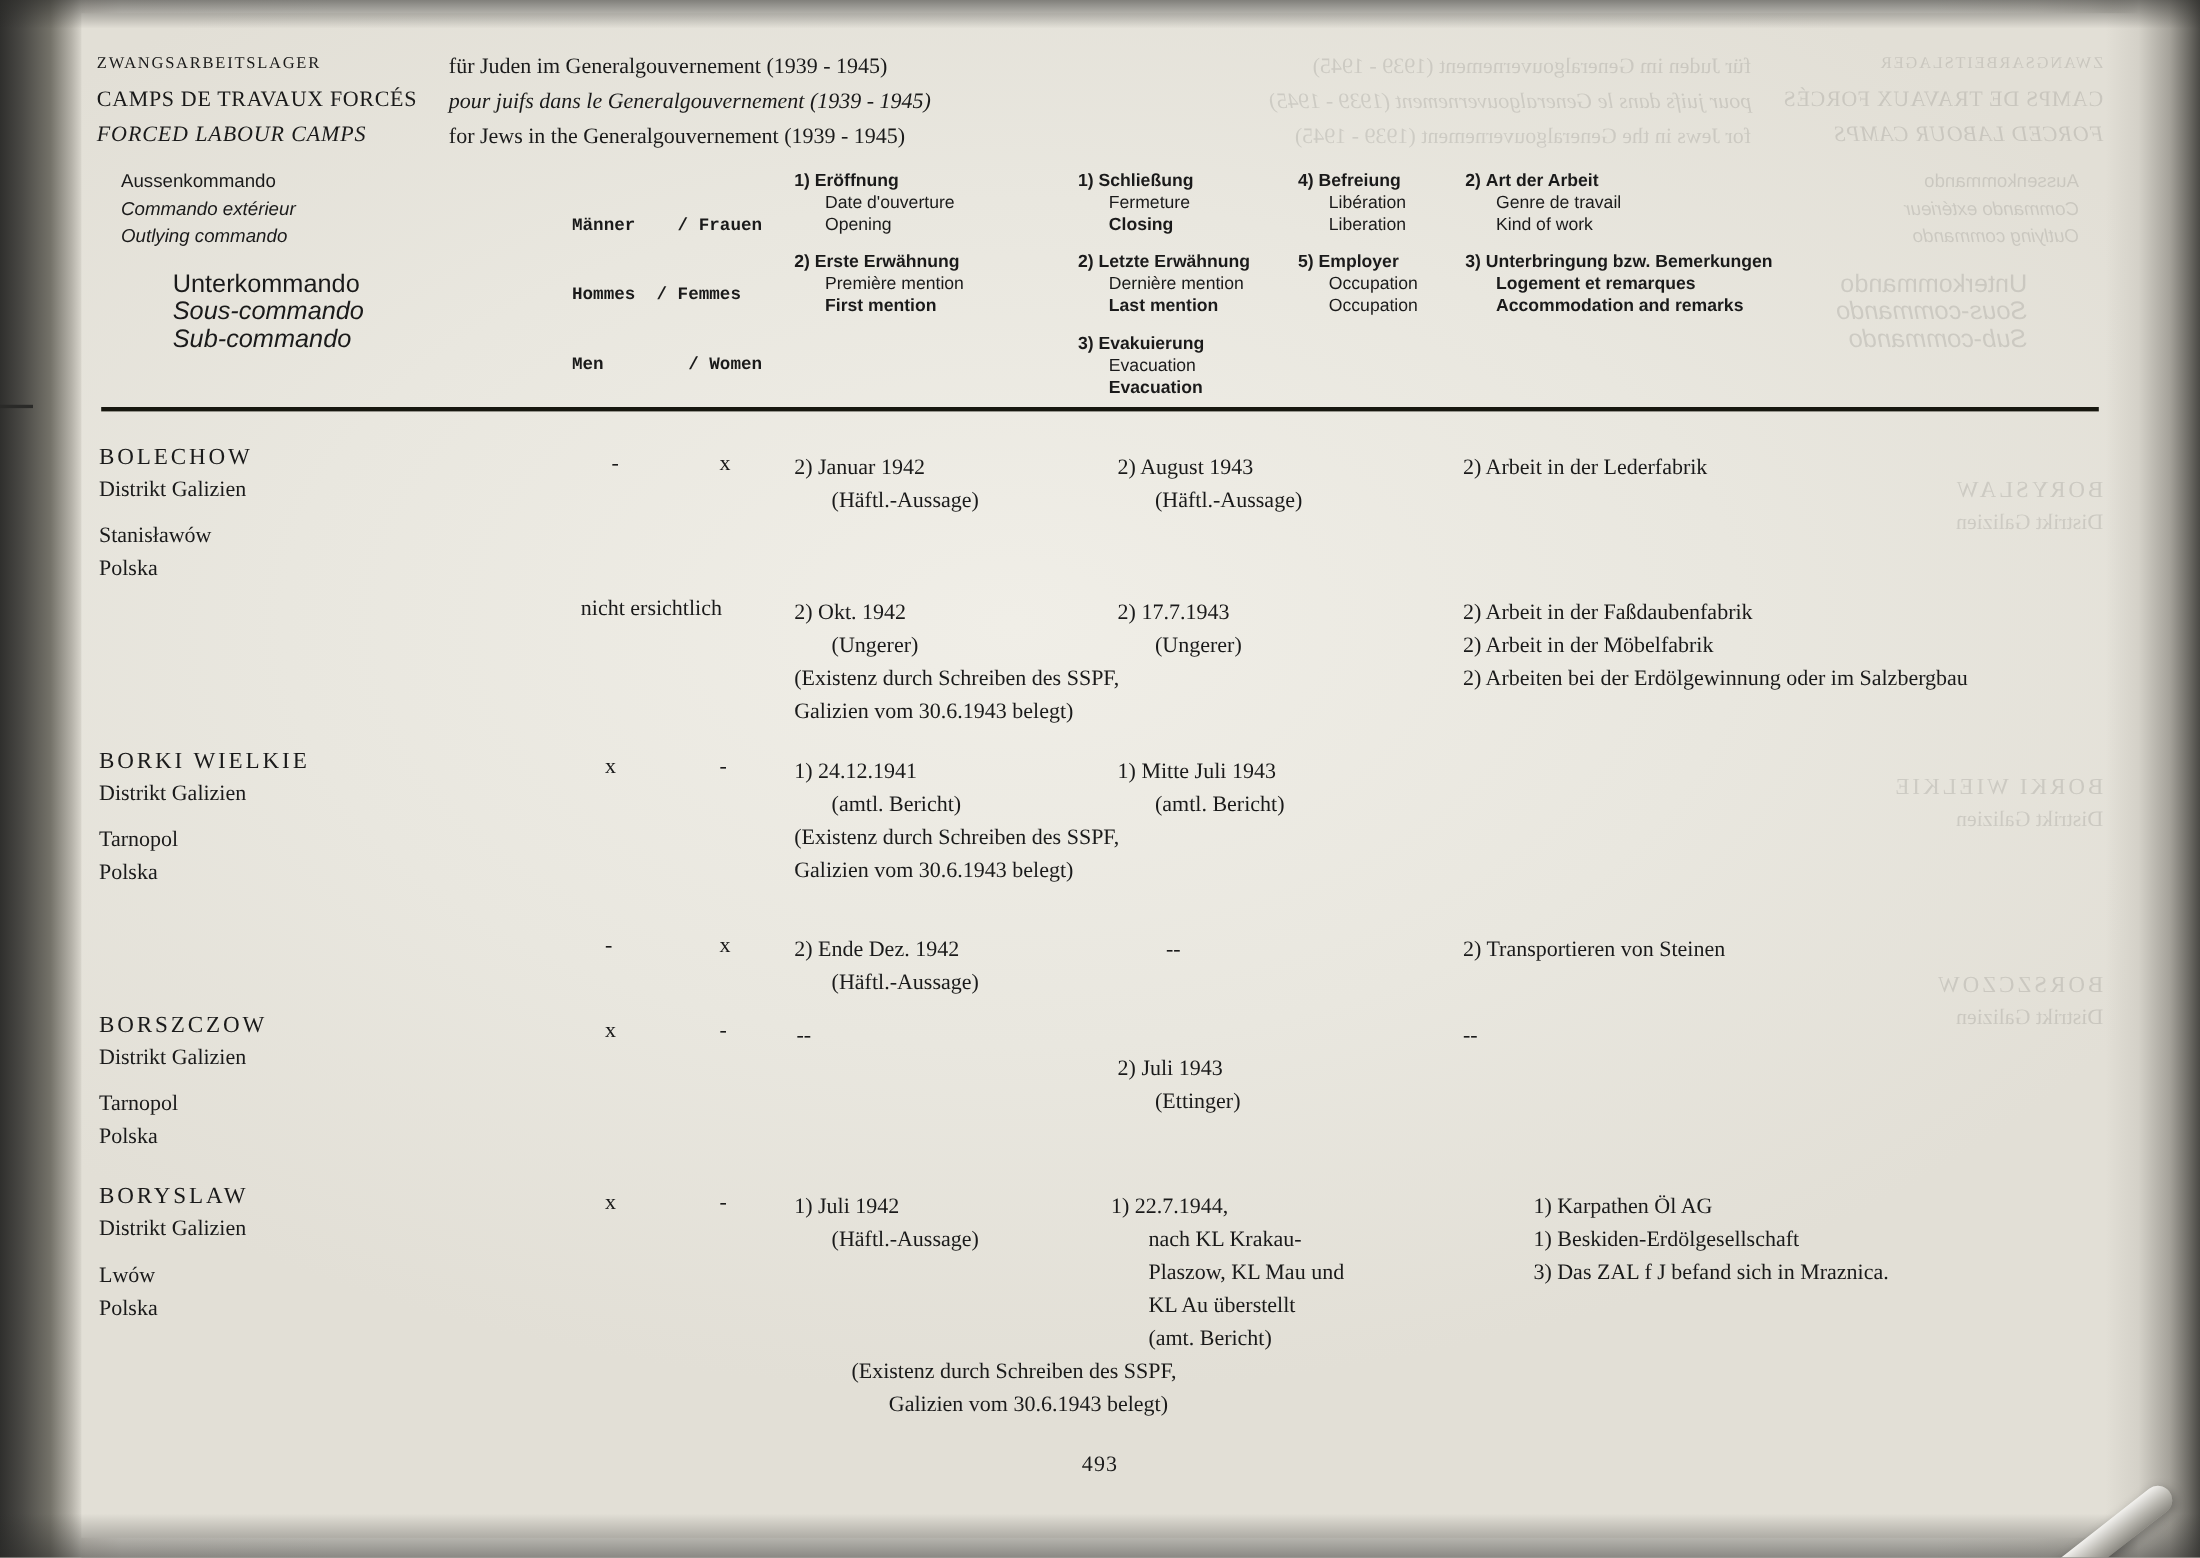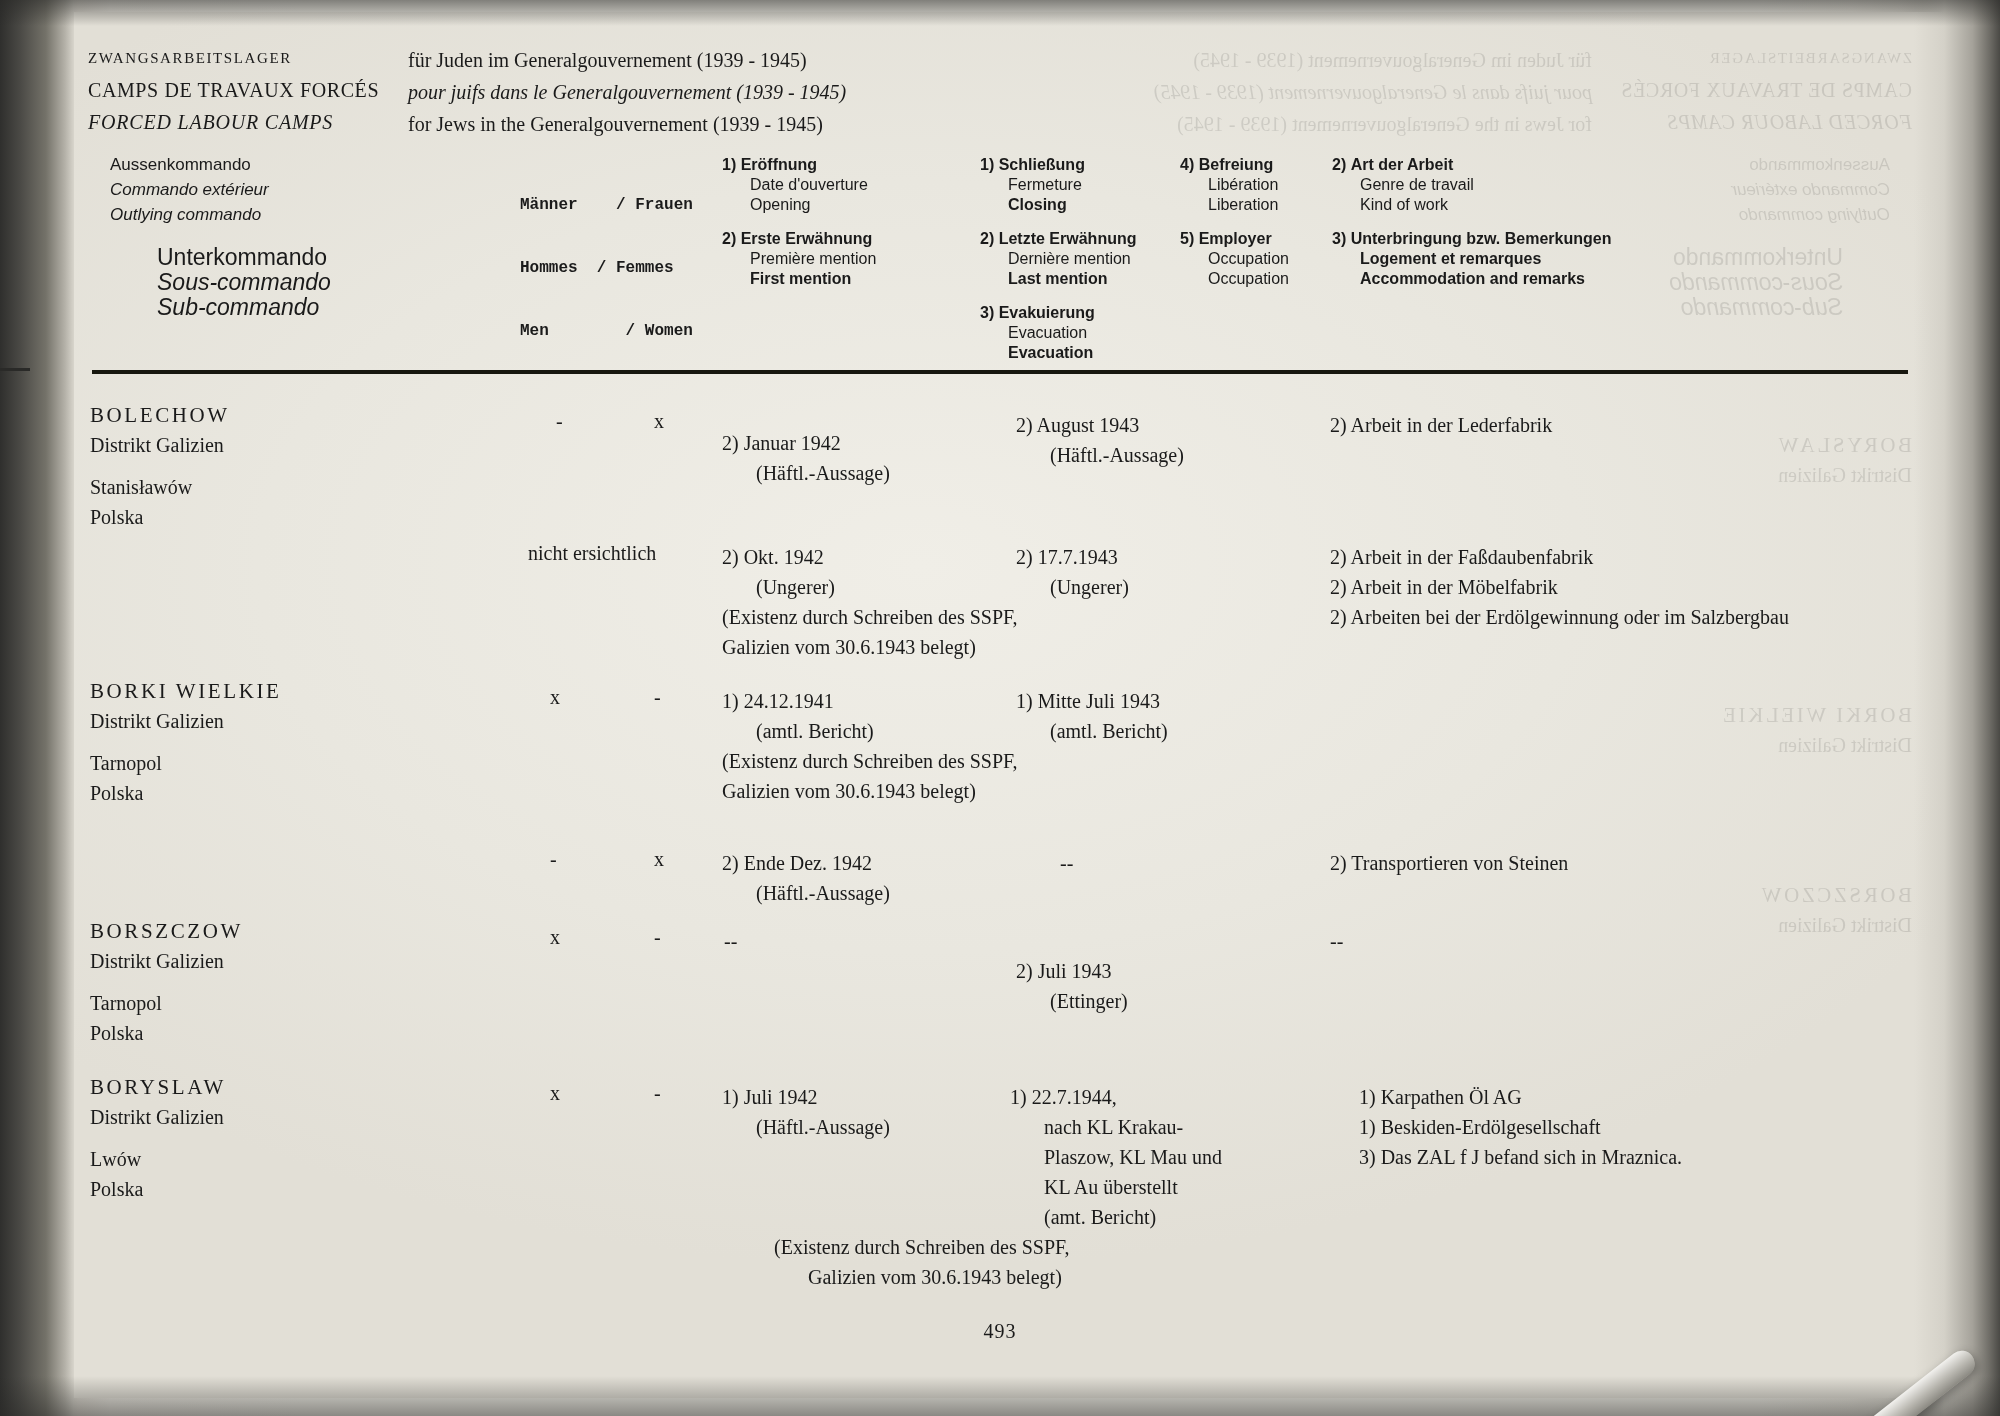--- a/index.html
+++ b/index.html
@@ -312,21 +312,21 @@
     <div class="camp" style="left:90px; top:400px;font-family:Liberation Serif, serif;">
       <div class="camp-name">BOLECHOW</div>
       <div>Distrikt Galizien</div>
     </div>
     <div class="c-loc" style="left:90px; top:472px;">
       <div>Stanisławów</div>
       <div>Polska</div>
     </div>
     <div class="c-sex" style="left:556px; top:410px;">-</div>
     <div class="c-sex" style="left:654px; top:410px;">x</div>
-    <div class="c-open" style="left:722px; top:428px;">
+    <div class="c-open" style="left:722px; top:410px;">
       <div>2) Januar 1942</div>
       <div class="indent">(Häftl.-Aussage)</div>
     </div>
     <div class="c-close" style="left:1016px; top:410px;">
       <div>2) August 1943</div>
       <div class="indent">(Häftl.-Aussage)</div>
     </div>
     <div class="c-work" style="left:1330px; top:410px;">
       <div>2) Arbeit in der Lederfabrik</div>
     </div>
@@ -421,21 +421,21 @@
       <div>1) 22.7.1944,</div>
       <div class="indent">nach KL Krakau-</div>
       <div class="indent">Plaszow, KL Mau und</div>
       <div class="indent">KL Au überstellt</div>
       <div class="indent">(amt. Bericht)</div>
     </div>
     <div class="c-open" style="left:774px; top:1232px;">
       <div>(Existenz durch Schreiben des SSPF,</div>
       <div class="indent">Galizien vom 30.6.1943 belegt)</div>
     </div>
-    <div class="c-work" style="left:1359px; top:1082px;">
+    <div class="c-work" style="left:1394px; top:1082px;">
       <div>1) Karpathen Öl AG</div>
       <div>1) Beskiden-Erdölgesellschaft</div>
       <div>3) Das ZAL f J befand sich in Mraznica.</div>
     </div>
 
     <div class="pageno">493</div>
   </div>
 
   <div class="arm">
     <div class="bar1"></div>

